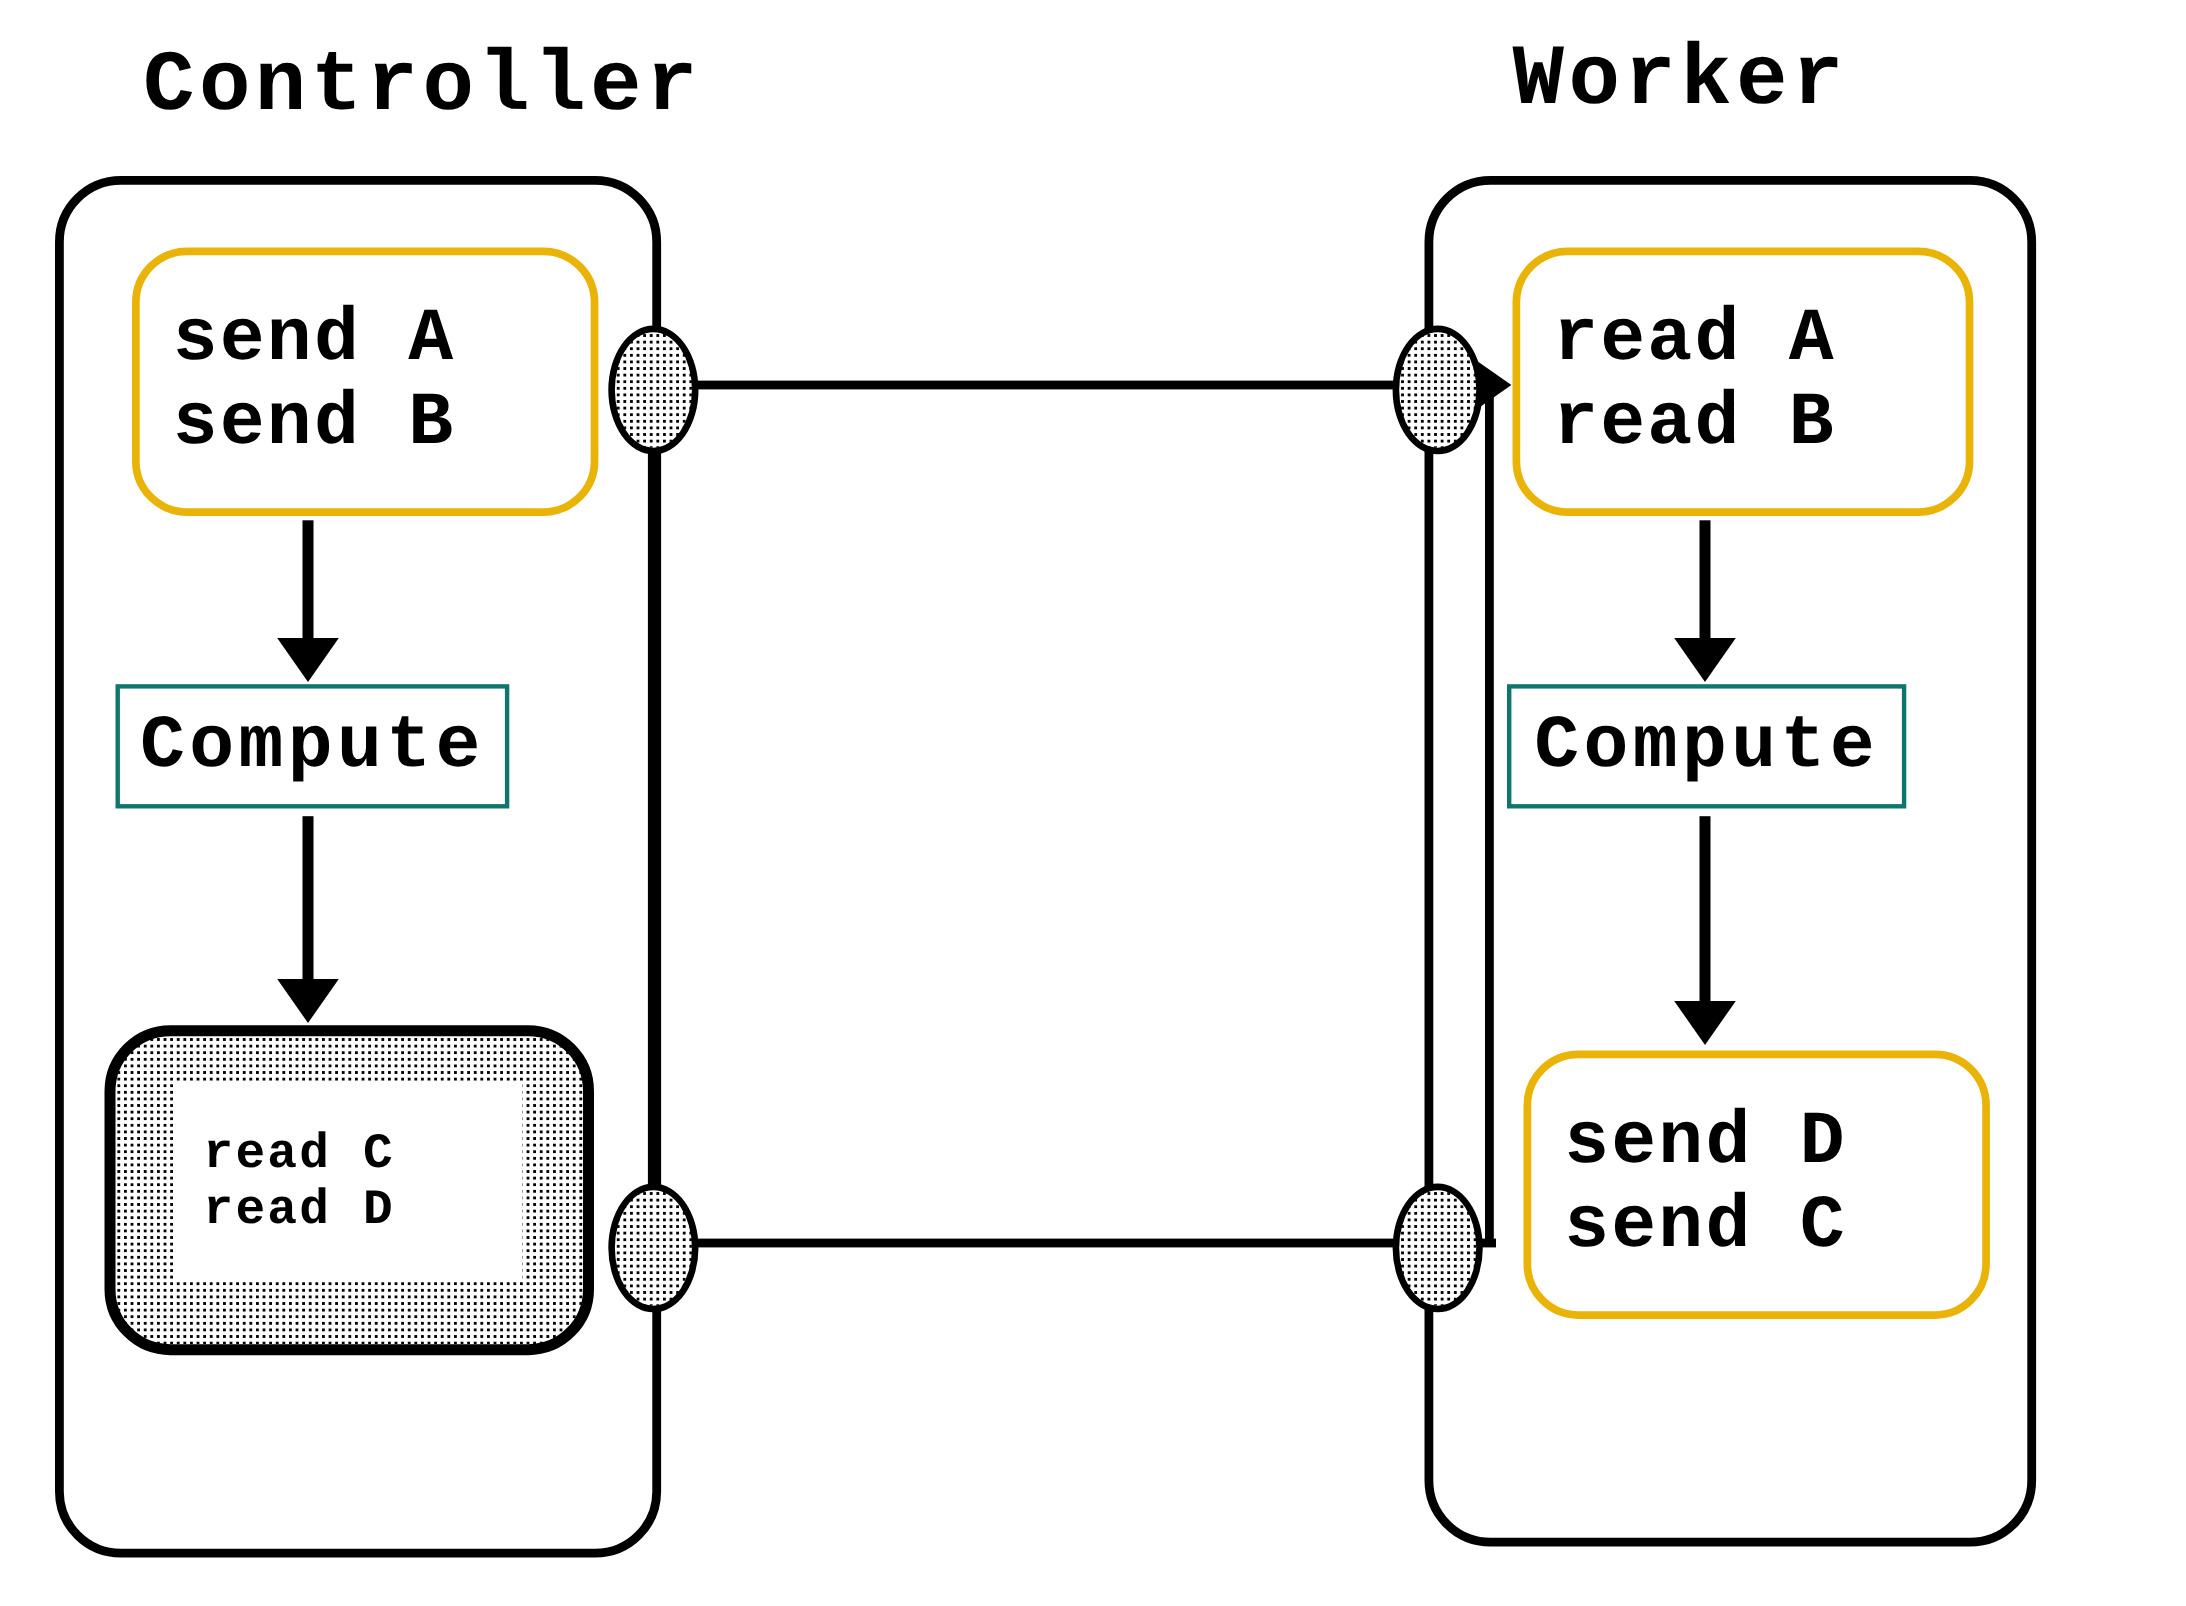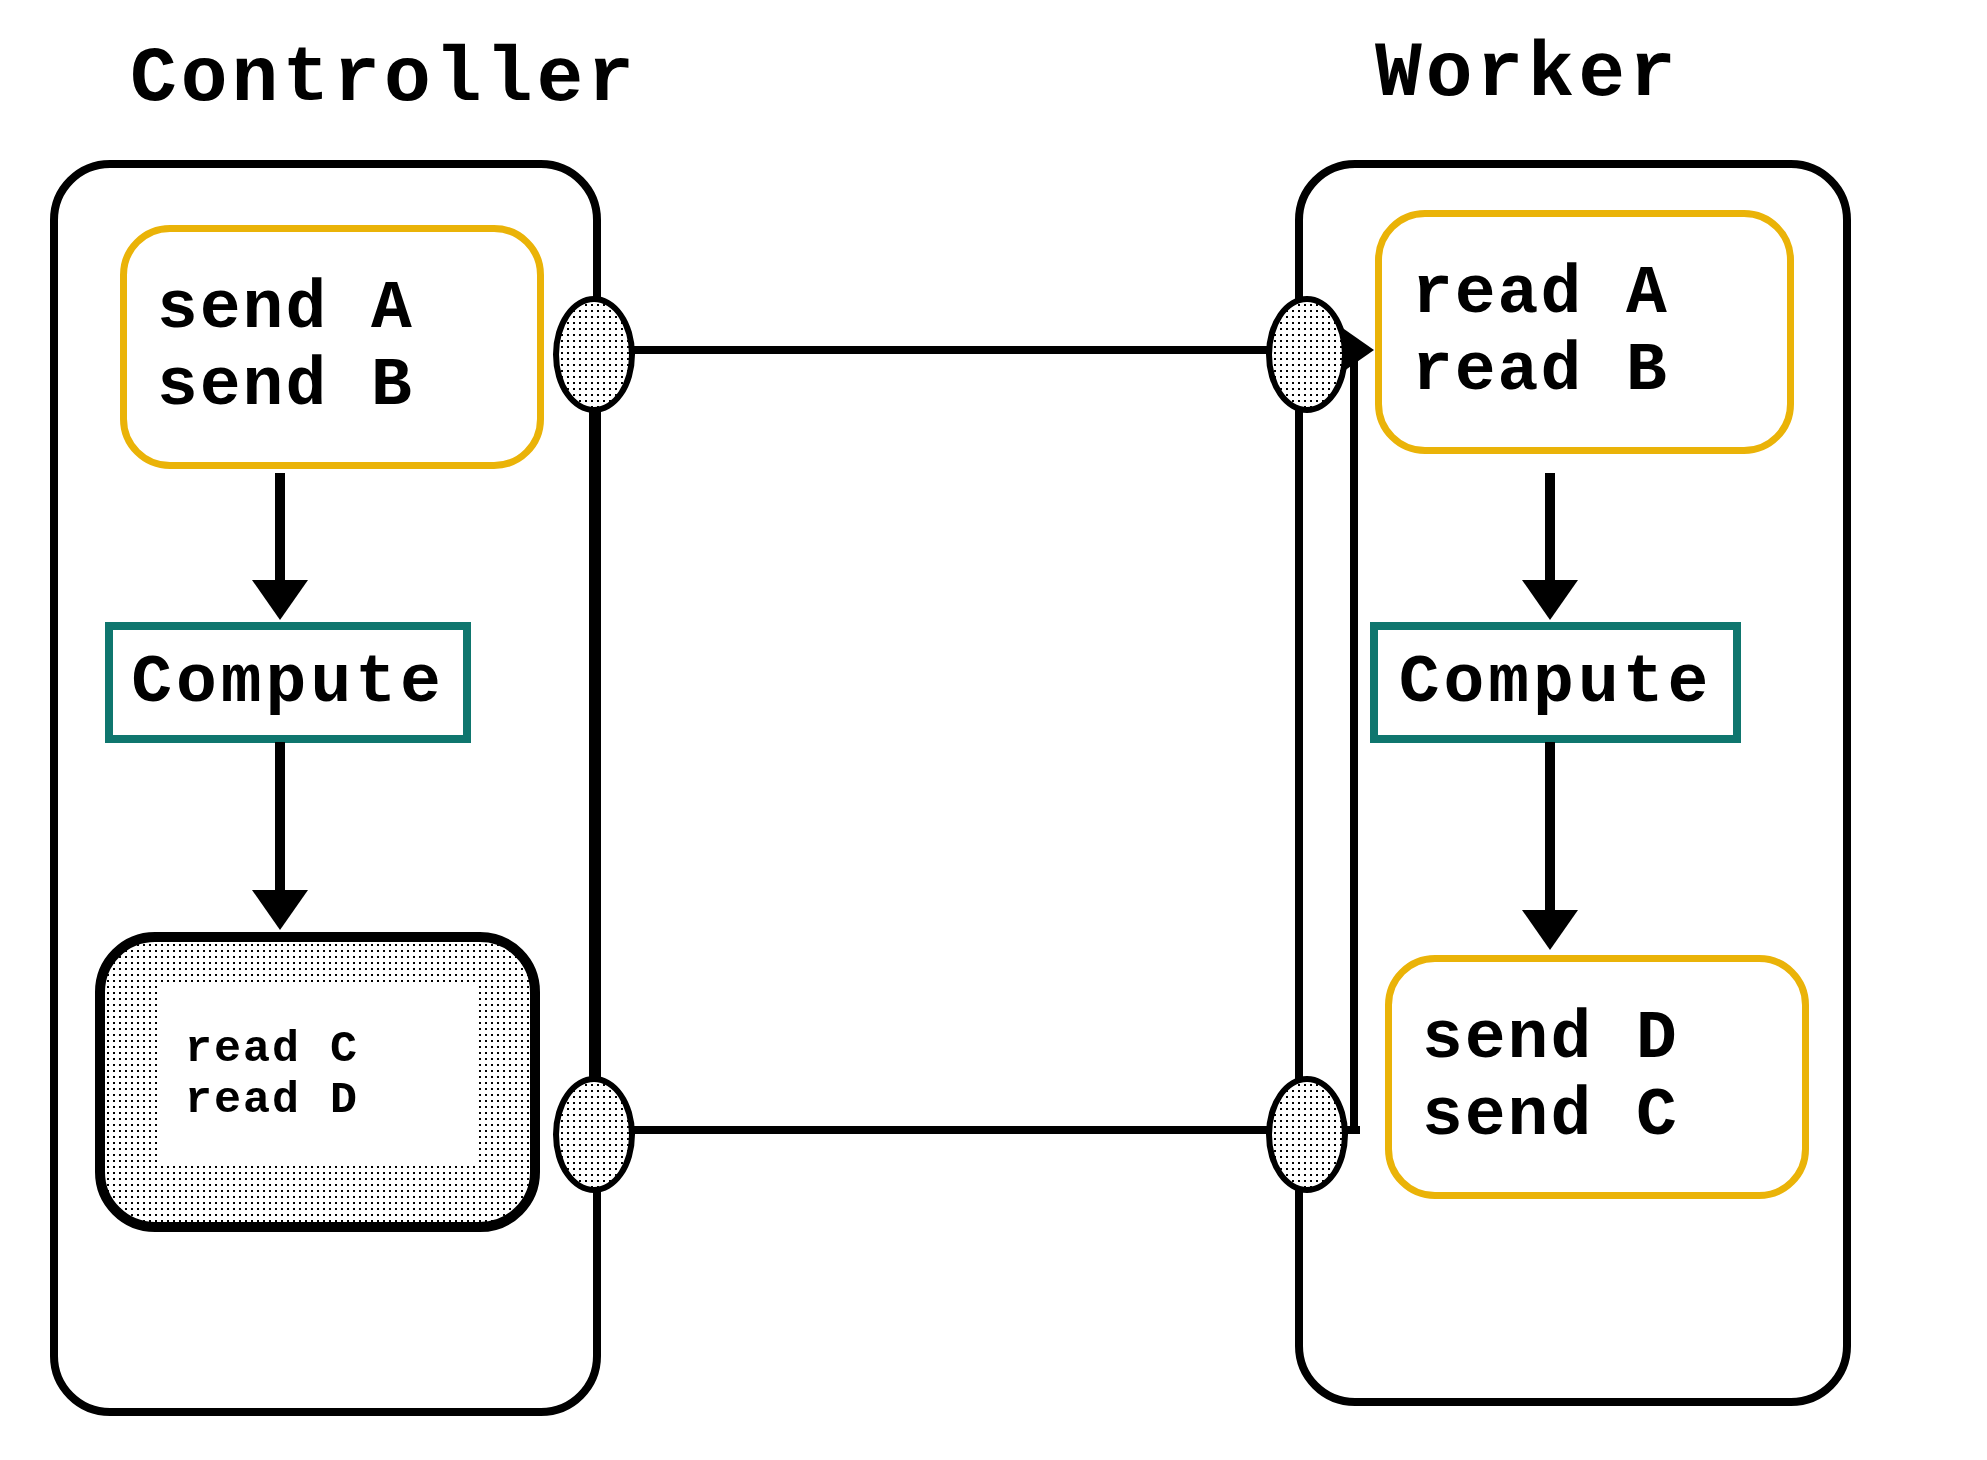--- a/index.html
+++ b/index.html
@@ -51,21 +51,21 @@
       background: #fff;
       display: flex;
       flex-direction: column;
       justify-content: center;
       font-size: 45px;
       letter-spacing: 2px;
       padding-left: 25px;
     }
     .compute-box {
       position: absolute;
-      border: 8px solid #0f766e;
+      border: 4px solid #0f766e;
       background: #fff;
       display: flex;
       align-items: center;
       justify-content: center;
       font-size: 68px;
       letter-spacing: 4px;
     }
     .line { position: absolute; background: #000; }
     .vline { position: absolute; background: #000; }
     .arrowhead-down {
@@ -130,21 +130,21 @@
 
   <div class="vline" style="left:275px; top:742px; width:10px; height:155px"></div>
   <div class="arrowhead-down" style="left:252px; top:890px"></div>
 
   <div class="node-shaded" style="left:95px; top:932px; width:425px; height:280px"></div>
   <div class="node-shaded-inner" style="left:160px; top:985px; width:290px; height:180px">
     <div>read  C</div>
     <div>read  D</div>
   </div>
 
-  <div class="node" style="left:1375px; top:210px; width:375px; height:230px">
+  <div class="node" style="left:1375px; top:225px; width:375px; height:230px">
     <div>read  A</div>
     <div>read  B</div>
   </div>
 
   <div class="vline" style="left:1545px; top:473px; width:10px; height:115px"></div>
   <div class="arrowhead-down" style="left:1522px; top:580px"></div>
 
   <div class="compute-box" style="left:1370px; top:622px; width:355px; height:105px">Compute</div>
 
   <div class="vline" style="left:1545px; top:742px; width:10px; height:175px"></div>

